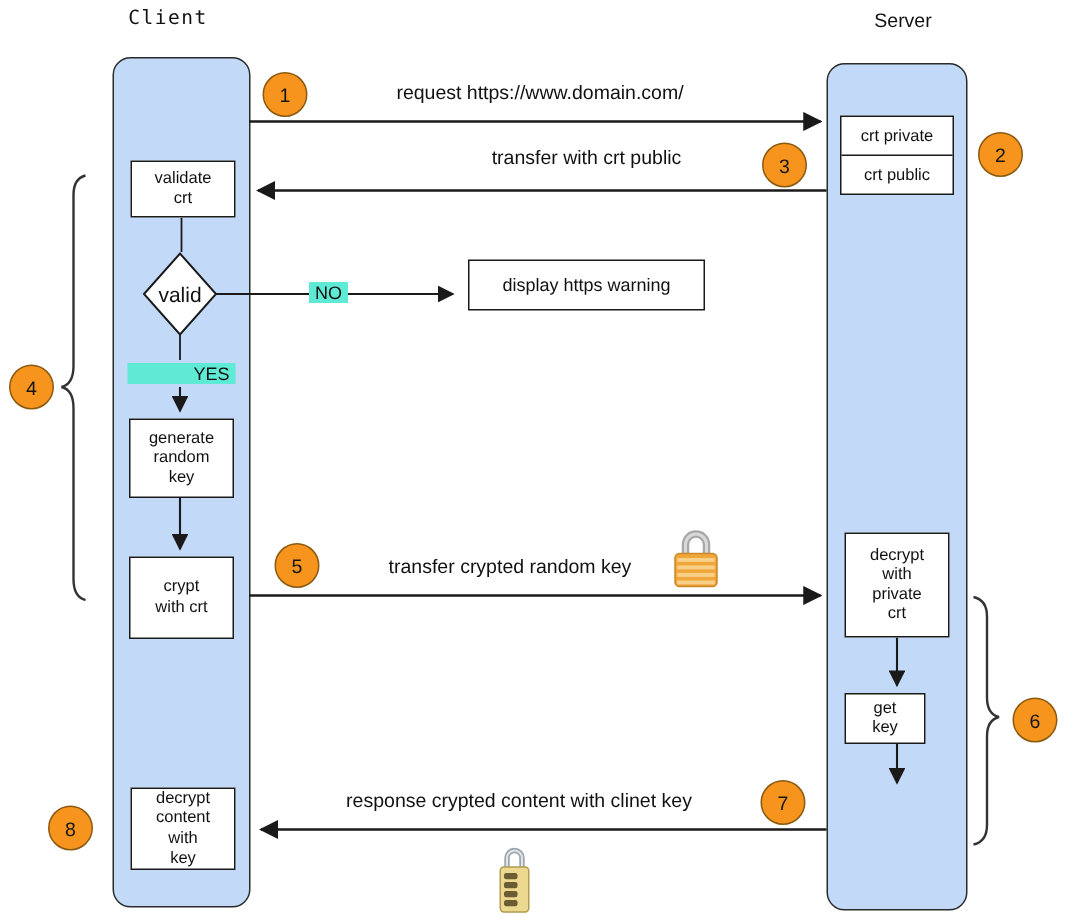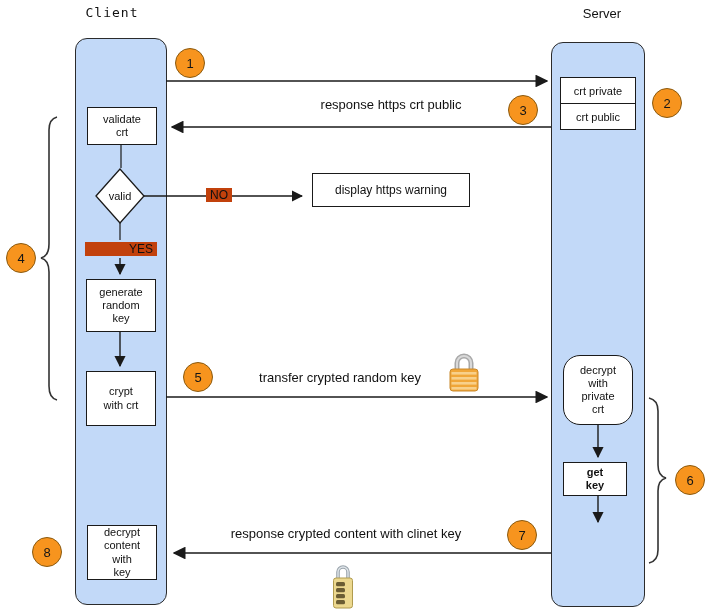--- a/index.html
+++ b/index.html
@@ -11,23 +11,23 @@
   .node{position:absolute;background:#ffffff;border:1.3px solid #1a1a1a;display:flex;
         align-items:center;justify-content:center;text-align:center;
         font-size:11px;line-height:1.2;padding:16px;box-sizing:border-box;}
   .cert-stack{position:absolute;border:1.3px solid #1a1a1a;background:#fff;box-sizing:border-box;}
   .cert-row{height:25px;display:flex;align-items:center;justify-content:center;font-size:11px;}
   .cert-row + .cert-row{border-top:1.3px solid #1a1a1a;}
   .step{position:absolute;width:30px;height:30px;border-radius:50%;background:#f7941e;
         border:1.6px solid #8a5a10;box-sizing:border-box;display:flex;align-items:center;
         justify-content:center;font-size:13px;color:#161616;}
   .msg{position:absolute;font-size:13px;white-space:nowrap;transform:translateX(-50%);color:#111;}
-  .flow-label{position:absolute;font-size:12px;background:#c2410c;padding:0 4px;
+  .flow-label{position:absolute;font-size:12px;background:#5eead4;padding:0 4px;
               transform:translate(-50%,-50%);color:#111;}
-  .diamond-label{position:absolute;font-size:11px;transform:translate(-50%,-50%);}
+  .diamond-label{position:absolute;font-size:14px;transform:translate(-50%,-50%);}
   svg.layer{position:absolute;left:0;top:0;z-index:2;}
   .lane{z-index:1;}
   .node,.cert-stack,.step,.msg,.flow-label,.diamond-label,.lock{z-index:3;}
   .lane-title{z-index:3;text-align:right;}
   .lock{position:absolute;}
 </style>
 </head>
 <body>
 
 <div class="canvas">
@@ -68,27 +68,28 @@
   <div class="diamond-label" style="left:120px;top:196px;">valid</div>
   <div class="flow-label" style="left:121px;top:249px;padding-left:44px;">YES</div>
   <div class="node" style="left:86px;top:279px;width:70px;height:53px;">generate random key</div>
   <div class="node" style="left:86px;top:371px;width:70px;height:55px;">crypt with crt</div>
   <div class="node" style="left:87px;top:525px;width:70px;height:55px;">decrypt content with key</div>
 
   <div class="cert-stack" style="left:560px;top:77px;width:76px;">
     <div class="cert-row">crt private</div>
     <div class="cert-row">crt public</div>
   </div>
-  <div class="node" style="left:563px;top:355px;width:70px;height:70px;border-radius:17px;">decrypt with private crt</div>
-  <div class="node" style="left:563px;top:462px;width:64px;height:25px;font-weight:bold;">get key</div>
+  <div class="node" style="left:563px;top:355px;width:70px;height:70px;">decrypt with private crt</div>
+  <div class="node" style="left:563px;top:462px;width:54px;height:25px;">get key</div>
 
   <div class="node" style="left:312px;top:173px;width:158px;height:30px;font-size:12px;">display https warning</div>
   <div class="flow-label" style="left:219px;top:195px;">NO</div>
 
-  <div class="msg" style="left:391px;top:97px;">response https crt public</div>
+  <div class="msg" style="left:360px;top:54px;">request https://www.domain.com/</div>
+  <div class="msg" style="left:391px;top:97px;">transfer with crt public</div>
   <div class="msg" style="left:340px;top:370px;">transfer crypted random key</div>
   <div class="msg" style="left:346px;top:526px;">response crypted content with clinet key</div>
 
   <div class="step" style="left:175px;top:48px;">1</div>
   <div class="step" style="left:652px;top:88px;">2</div>
   <div class="step" style="left:508px;top:95px;">3</div>
   <div class="step" style="left:6px;top:243px;">4</div>
   <div class="step" style="left:183px;top:362px;">5</div>
   <div class="step" style="left:675px;top:465px;">6</div>
   <div class="step" style="left:507px;top:520px;">7</div>

